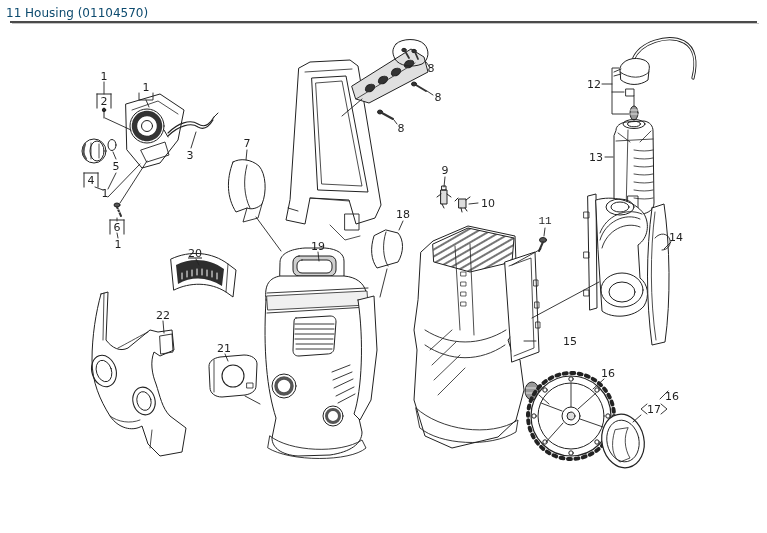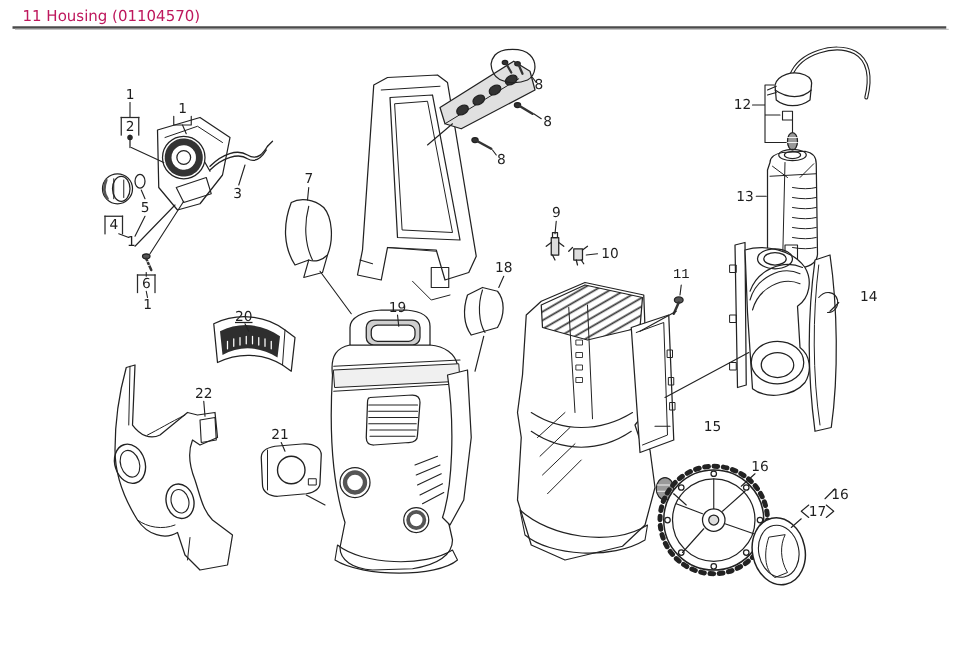--- a/index.html
+++ b/index.html
@@ -2,22 +2,22 @@
 <html><head>
 <meta charset="utf-8">
 <style>
   html,body{margin:0;padding:0;background:#fff;}
   #page{
     position:relative;width:767px;height:533px;background:#fff;overflow:hidden;
     font-family:"DejaVu Sans","Liberation Sans",sans-serif;color:#1f1f1f;
   }
   #diagram-svg{position:absolute;left:0;top:0;z-index:1;}
   .hdr-title{
-    position:absolute;left:18px;top:6px;z-index:3;
-    font-size:12px;color:#be185d;white-space:nowrap;
+    position:absolute;left:6px;top:6px;z-index:3;
+    font-size:12px;color:#0c4a6e;white-space:nowrap;
   }
   .hdr-rule{position:absolute;left:10px;top:21px;width:747px;height:2px;background:#4b4b4b;z-index:3;}
   .hdr-rule-shadow{position:absolute;left:12px;top:23px;width:747px;height:1px;background:#c4c4c4;z-index:3;}
   .footer-text{
     position:absolute;left:0;top:505px;width:767px;text-align:center;z-index:3;
     font-size:11.5px;color:#1f1f1f;
   }
   #labels-layer{position:absolute;left:0;top:0;width:767px;height:533px;z-index:2;}
   .part-label{
     position:absolute;transform:translate(-50%,-50%);
@@ -304,21 +304,21 @@
       <span class="part-label" style="left: 118px; top: 244px;">1</span>
       <span class="part-label" style="left: 247px; top: 143px;">7</span>
       <span class="part-label" style="left: 431px; top: 68px;">8</span>
       <span class="part-label" style="left: 438px; top: 97px;">8</span>
       <span class="part-label" style="left: 401px; top: 128px;">8</span>
       <span class="part-label" style="left: 445px; top: 170px;">9</span>
       <span class="part-label" style="left: 488px; top: 203px;">10</span>
       <span class="part-label" style="left: 545px; top: 221px; font-family: Liberation Mono, monospace;">11</span>
       <span class="part-label" style="left: 594px; top: 84px;">12</span>
       <span class="part-label" style="left: 596px; top: 157px;">13</span>
-      <span class="part-label" style="left: 676px; top: 237px; margin-left: 19px;">14</span>
+      <span class="part-label" style="left: 676px; top: 237px;">14</span>
       <span class="part-label" style="left: 570px; top: 341px;">15</span>
       <span class="part-label" style="left: 608px; top: 373px;">16</span>
       <span class="part-label" style="left: 672px; top: 396px;">16</span>
       <span class="part-label" style="left: 654px; top: 409px;">17</span>
       <span class="part-label" style="left: 403px; top: 214px;">18</span>
       <span class="part-label" style="left: 318px; top: 246px;">19</span>
       <span class="part-label" style="left: 195px; top: 253px; text-decoration: underline;">20</span>
       <span class="part-label" style="left: 224px; top: 348px;">21</span>
       <span class="part-label" style="left: 163px; top: 315px;">22</span>
     </div>

